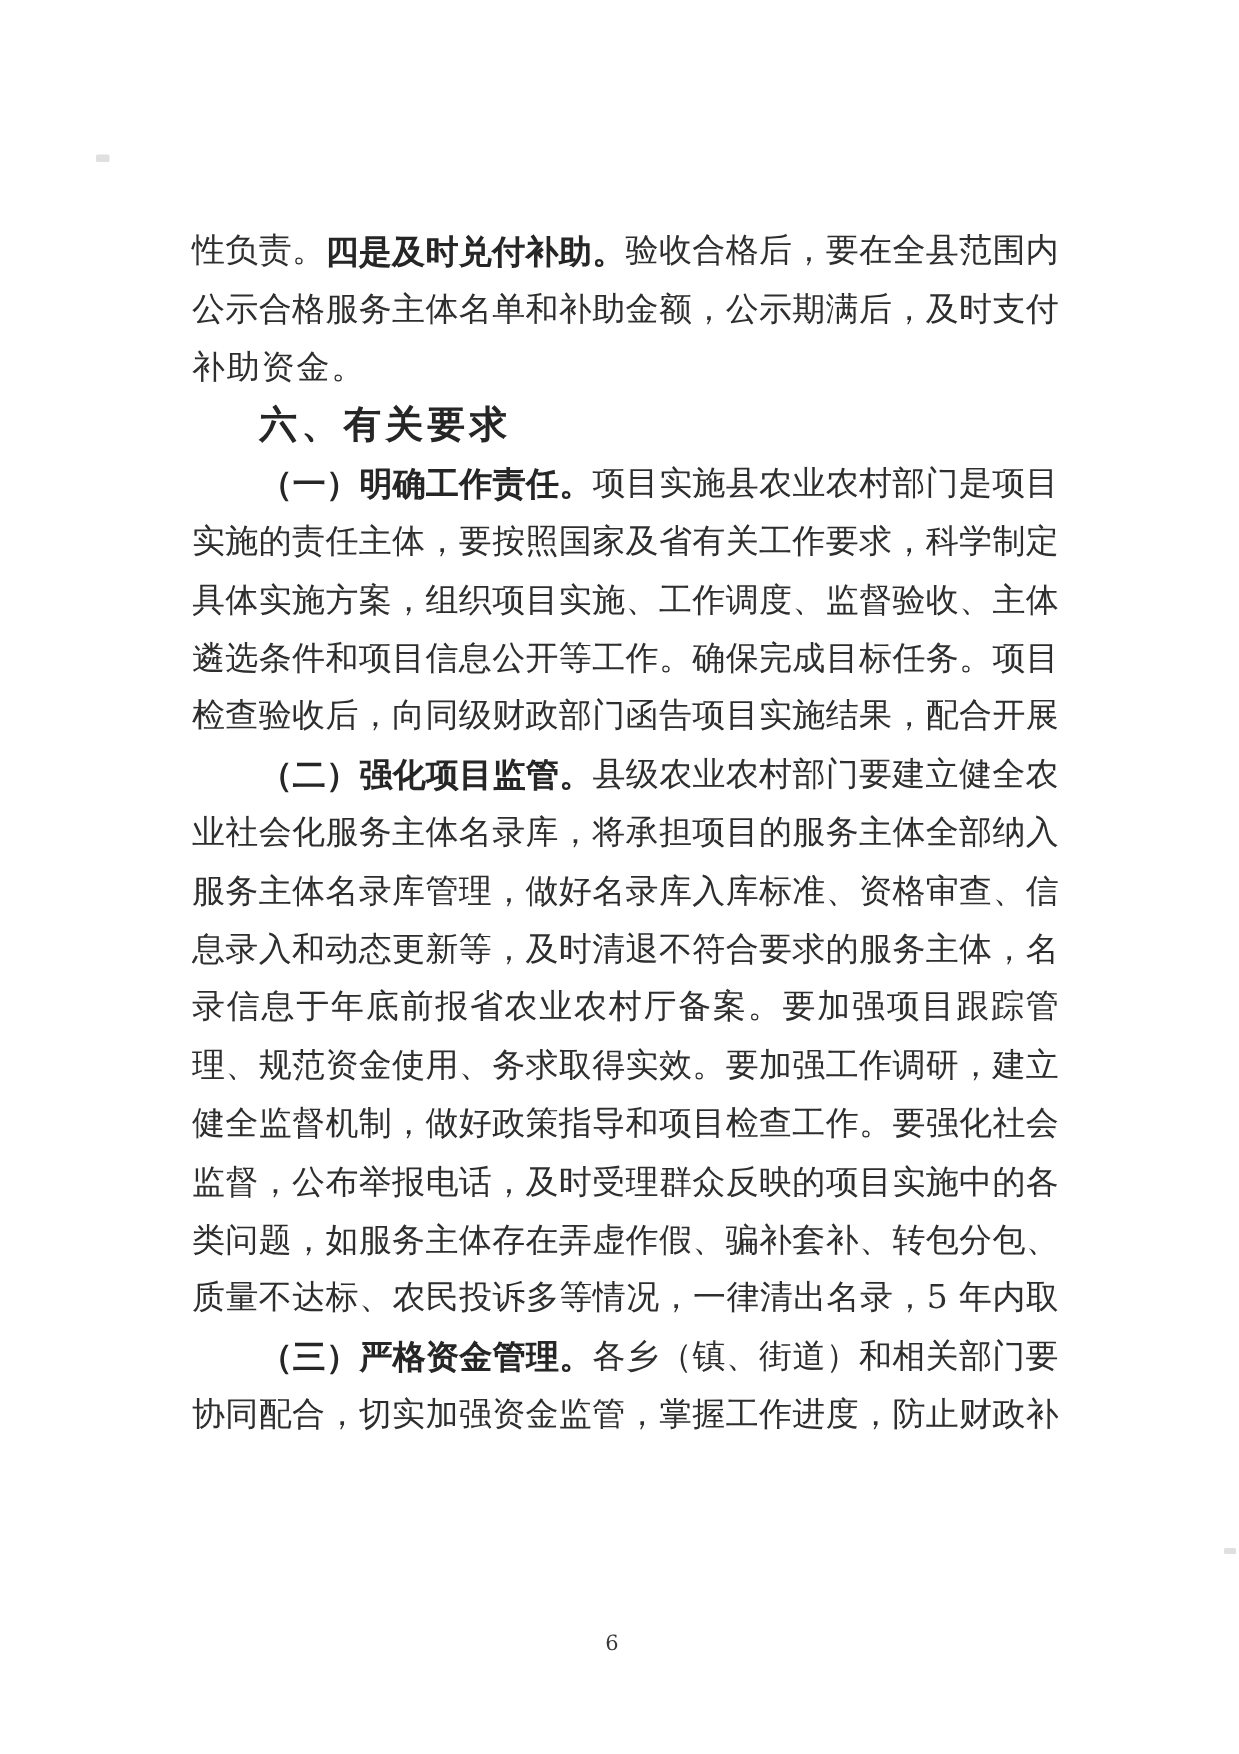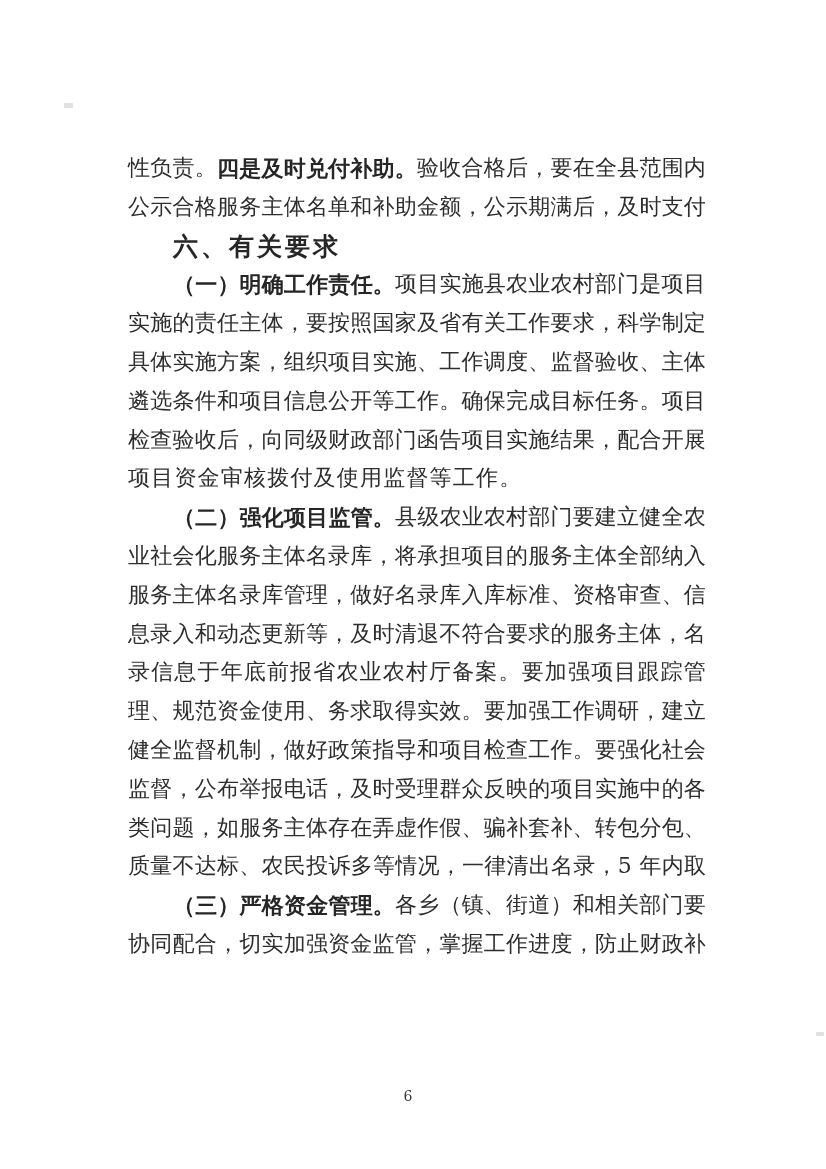--- a/index.html
+++ b/index.html
@@ -29,21 +29,21 @@
   .line.justify {
     display: flex;
     justify-content: space-between;
     letter-spacing: 0;
   }
   .line.indent { margin-left: 45px; }
   .line .ch { display: inline-block; }
   .line .ch.sp { width: 7px; }
   .b { font-weight: 700; color: #262626; }
   .block.heading .line {
-    font-family: Liberation Sans, sans-serif;
+    font-family: Liberation Serif, serif;
     font-weight: 700;
     font-size: 25px;
     letter-spacing: 3px;
     color: #1f1f1f;
   }
   .page-number {
     position: absolute;
     top: 1086px;
     left: 0;
     width: 816px;
@@ -115,20 +115,21 @@
           <span class="ch">示</span>
           <span class="ch">期</span>
           <span class="ch">满</span>
           <span class="ch">后</span>
           <span class="ch">，</span>
           <span class="ch">及</span>
           <span class="ch">时</span>
           <span class="ch">支</span>
           <span class="ch">付</span>
         </div>
+        <div class="line"><span>补助资金。</span></div>
       </div>
       <div class="block heading">
         <div class="line indent"><span class="b">六、有关要求</span></div>
       </div>
       <div class="block">
         <div class="line justify indent">
           <span class="ch b">（</span>
           <span class="ch b">一</span>
           <span class="ch b">）</span>
           <span class="ch b">明</span>
@@ -258,21 +259,20 @@
           <span class="ch">实</span>
           <span class="ch">施</span>
           <span class="ch">结</span>
           <span class="ch">果</span>
           <span class="ch">，</span>
           <span class="ch">配</span>
           <span class="ch">合</span>
           <span class="ch">开</span>
           <span class="ch">展</span>
         </div>
-        <div class="line"><span>项目资金审核拨付及使用监督等工作。</span></div>
       </div>
       <div class="block">
         <div class="line justify indent">
           <span class="ch b">（</span>
           <span class="ch b">二</span>
           <span class="ch b">）</span>
           <span class="ch b">强</span>
           <span class="ch b">化</span>
           <span class="ch b">项</span>
           <span class="ch b">目</span>

